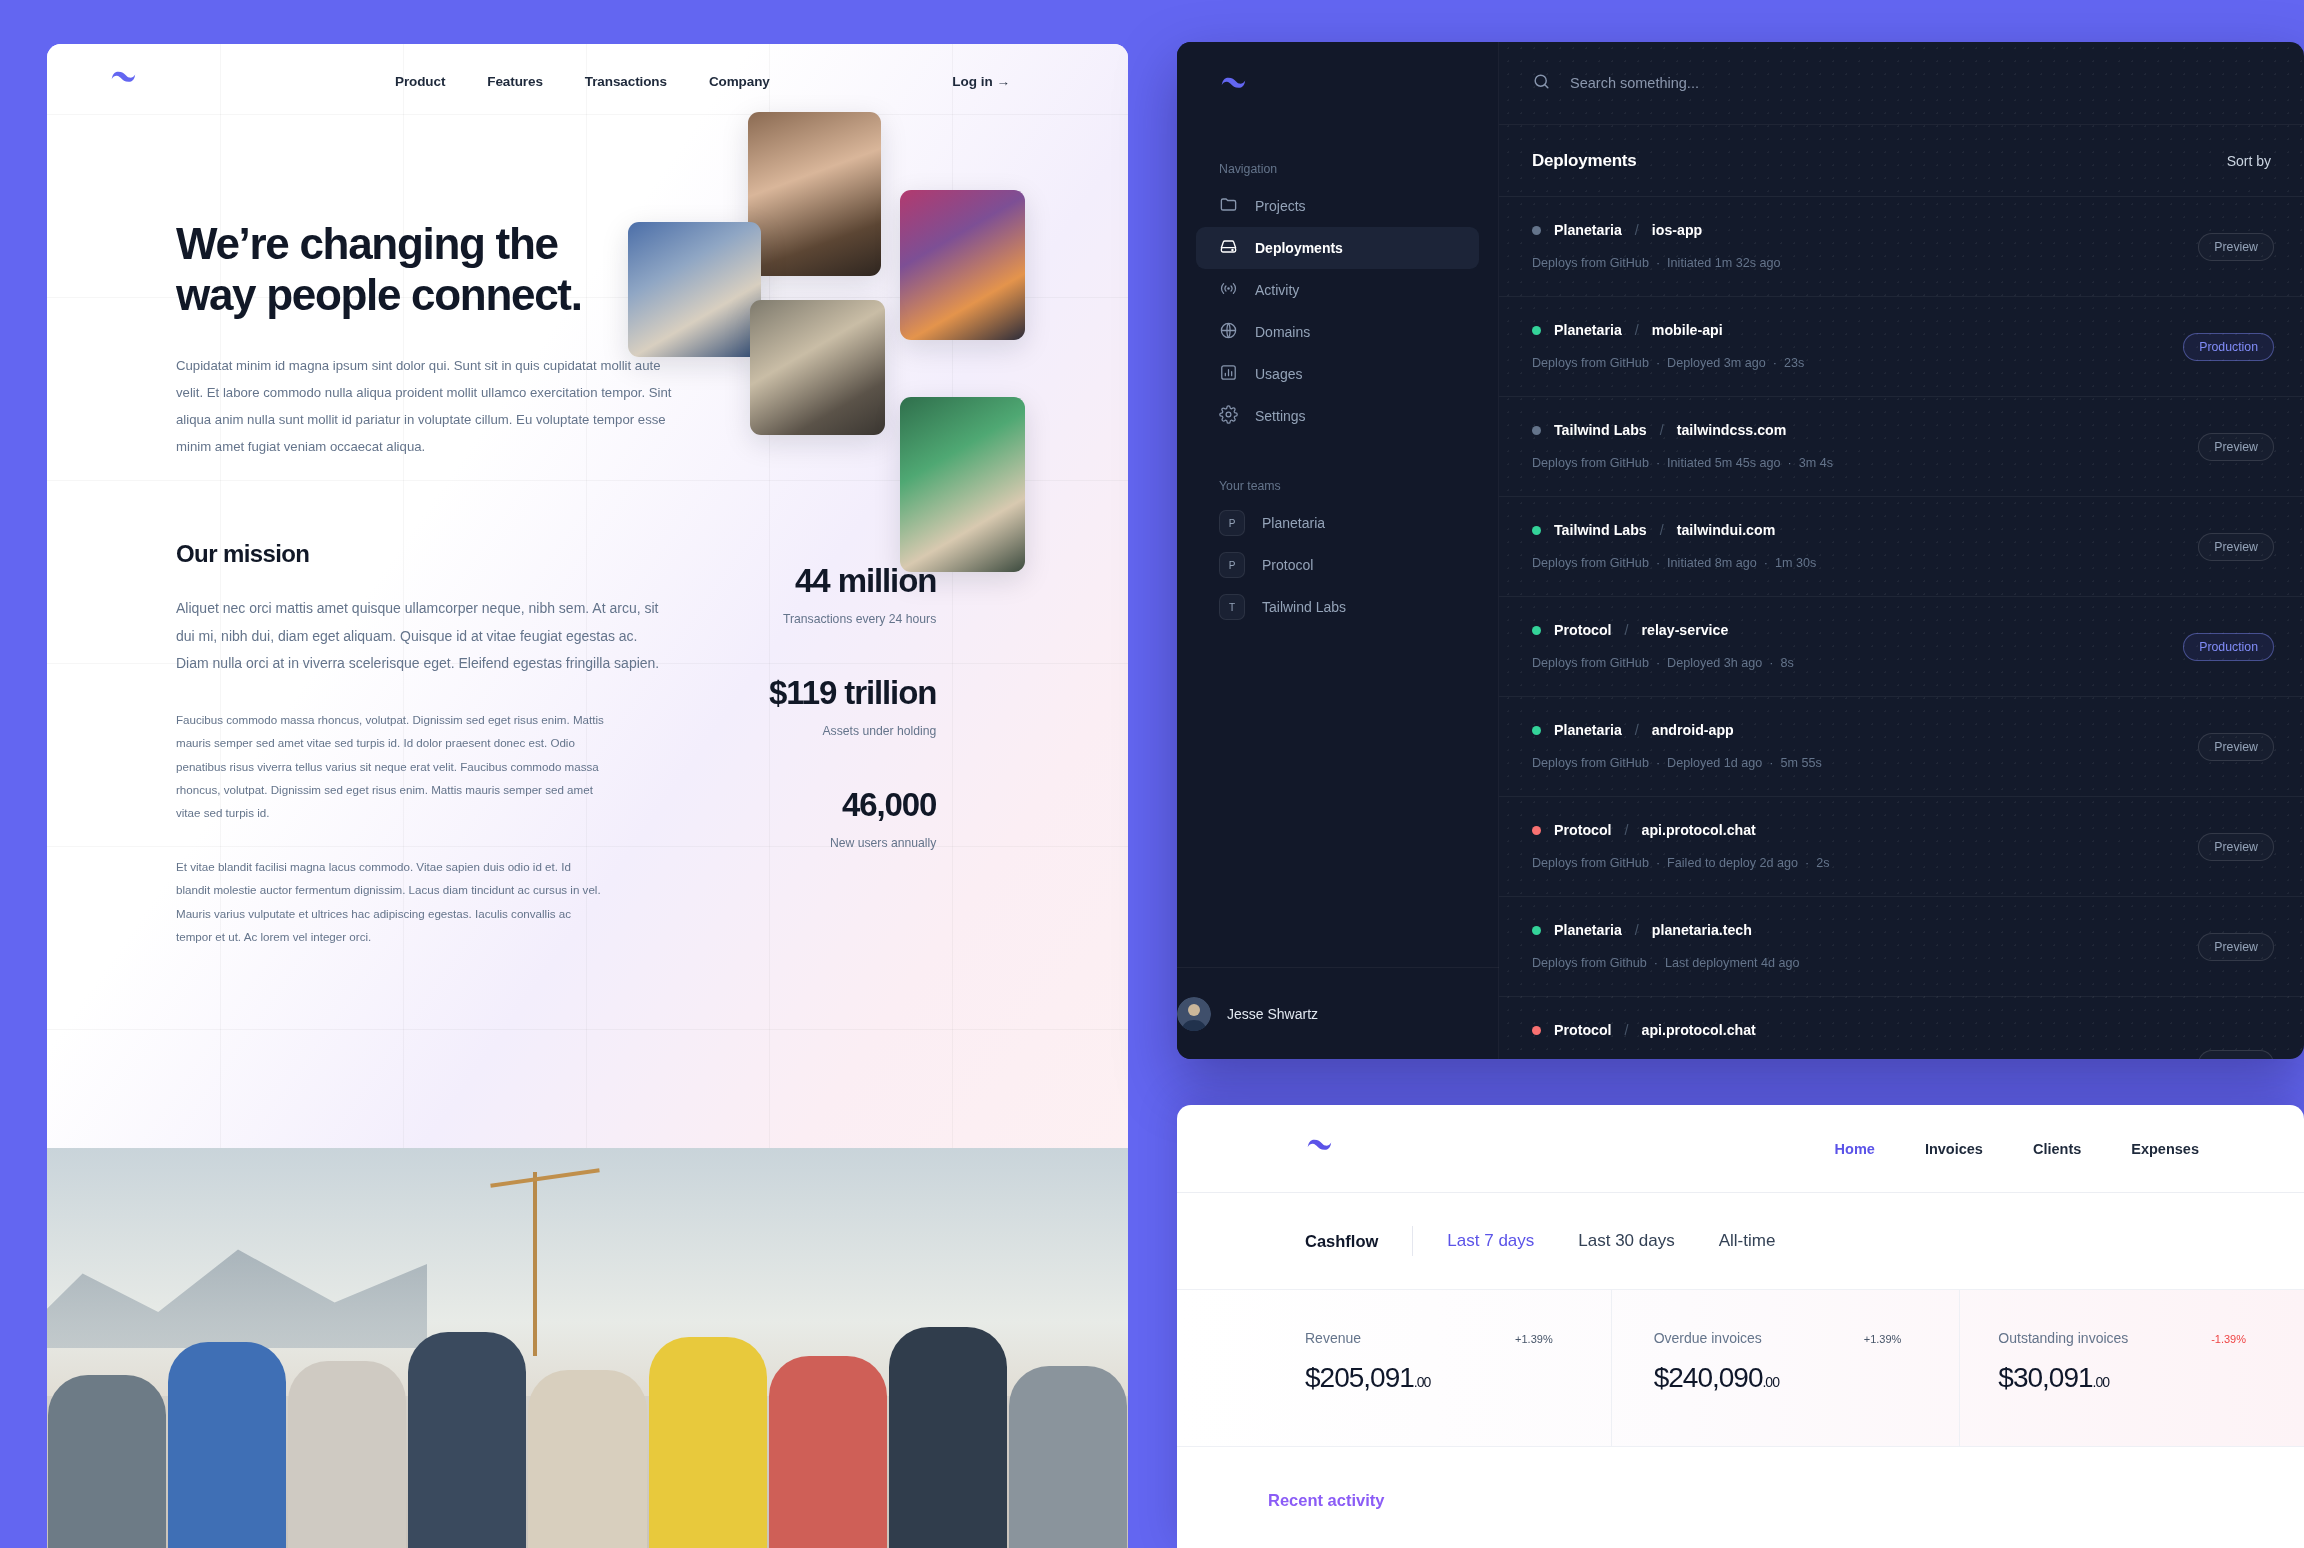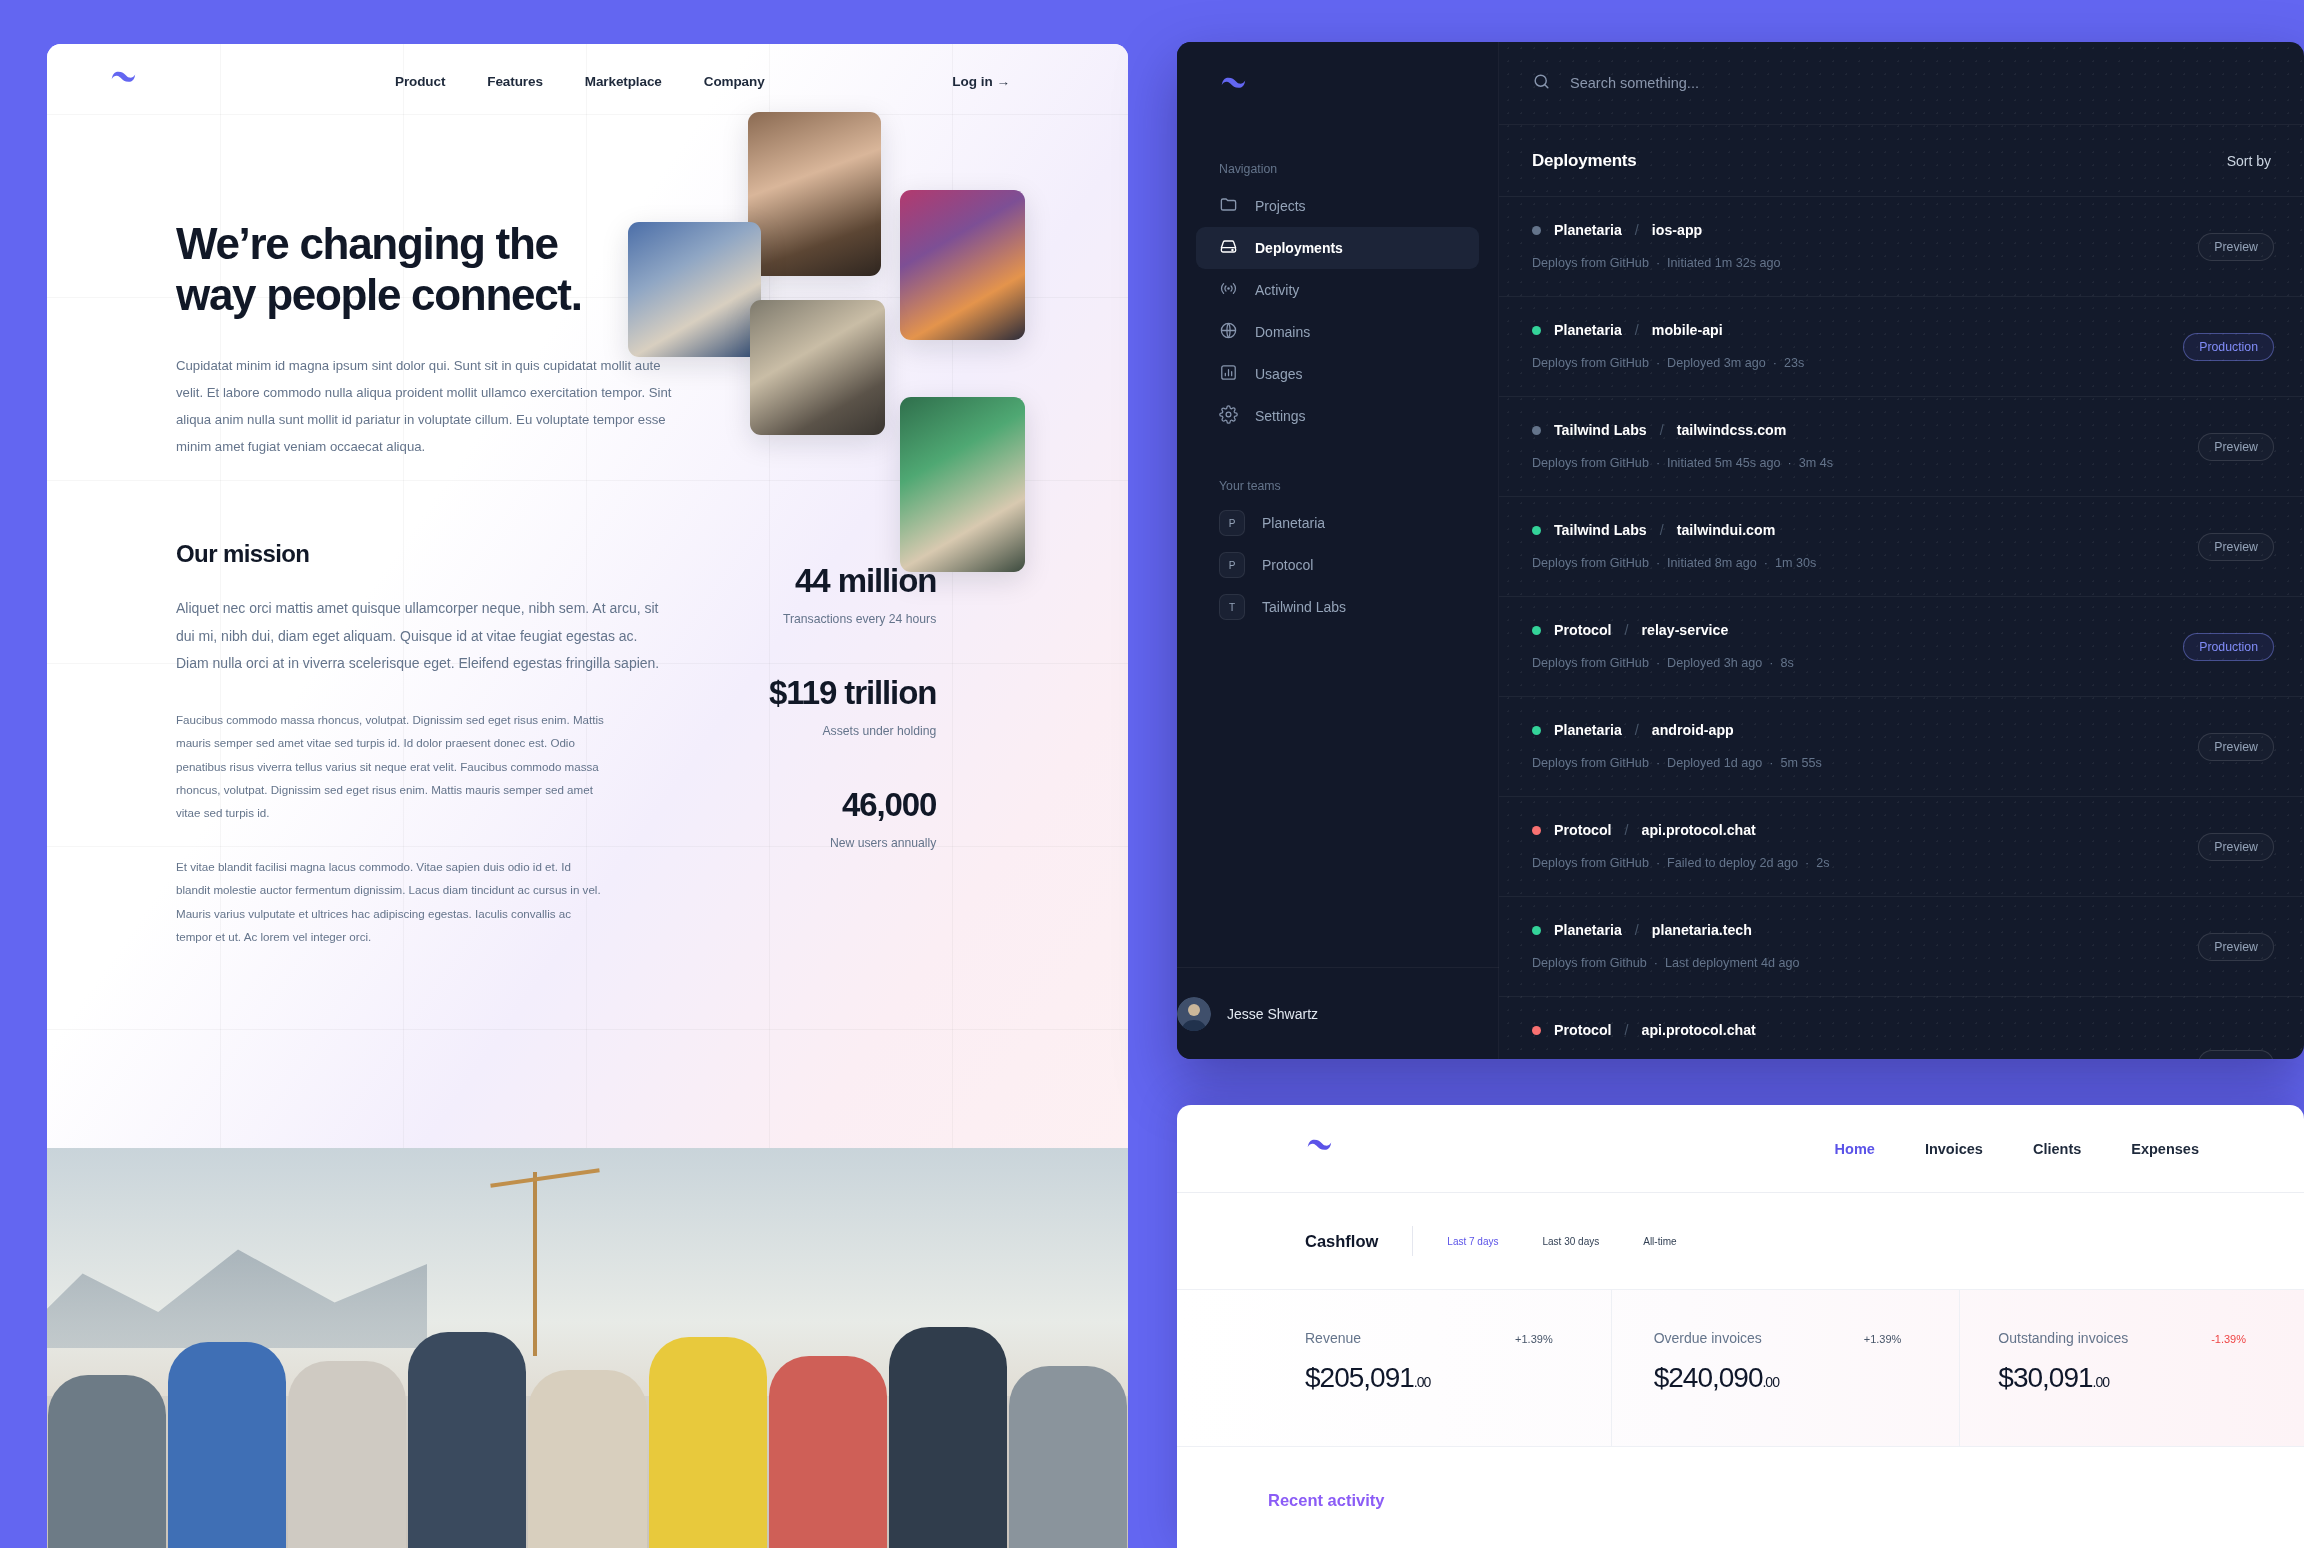--- a/index.html
+++ b/index.html
@@ -119,21 +119,21 @@
     box-shadow:0 -6px 40px rgba(20,12,60,.18);
   }
   .cash-nav { display:flex; align-items:center; height:88px; padding:0 0 0 128px;
     border-bottom:1px solid #eceef3; }
   .cash-links { display:flex; gap:50px; margin-left:auto; margin-right:105px; }
   .cash-links a { font-size:14.5px; font-weight:600; color:#1e293b; text-decoration:none;}
   .cash-links a.on { color:#5b53e8; }
   .cash-tabs { display:flex; align-items:center; gap:0; height:96px; padding-left:128px;}
   .cash-tabs h4 { font-size:16.5px; font-weight:700; color:#0f172a; padding-right:34px;
     border-right:1px solid #e5e7ef; height:30px; display:flex; align-items:center;}
-  .cash-tabs a { font-size:10px; color:#334155; text-decoration:none; padding:0 22px;}
+  .cash-tabs a { font-size:17px; color:#334155; text-decoration:none; padding:0 22px;}
   .cash-tabs a:first-of-type { color:#5b53e8; padding-left:34px;}
   .cash-kpis { display:flex; height:158px;
     background:linear-gradient(90deg,#ffffff 0%, #fdfbfd 45%, #fdf3f6 100%);
     border-top:1px solid #eef0f5; border-bottom:1px solid #eef0f5;}
   .kpi { flex:1; padding:40px 0 0 128px; border-right:1px solid #eef0f5; position:relative;}
   .kpi:nth-child(2) { padding-left:42px; }
   .kpi:nth-child(3) { padding-left:38px; border-right:none;}
   .kpi-top { display:flex; align-items:baseline; }
   .kpi-lab { font-size:14px; color:#64748b; }
   .kpi-delta { margin-left:auto; margin-right:58px; font-size:11px; color:#475569;}
@@ -153,21 +153,21 @@
       <span>
         <svg class="logo-mark" viewBox="0 0 40 26" fill="none">
           <path d="M11 2C6.5 2 4 5 3.2 10.7c2-3.1 4.4-4.3 7.1-3.6 1.55.4 2.66 1.5 3.88 2.75C16.2 11.9 18.5 14 23 14c4.5 0 7-3 7.8-8.7-2 3.1-4.4 4.3-7.1 3.6-1.55-.4-2.65-1.5-3.88-2.75C17.8 4.1 15.5 2 11 2Z" fill="#6366f1"></path>
           <path d="M3.2 12C-1.3 12 -3.8 15 -4.6 20.7c2-3.1 4.4-4.3 7.1-3.6" fill="none"></path>
           <path d="M11 12c-4.5 0-7 3-7.8 8.7 2-3.1 4.4-4.3 7.1-3.6 1.55.4 2.66 1.5 3.88 2.75C16.2 21.9 18.5 24 23 24c4.5 0 7-3 7.8-8.7-2 3.1-4.4 4.3-7.1 3.6-1.55-.4-2.65-1.5-3.88-2.75C17.8 14.1 15.5 12 11 12Z" fill="#6366f1" opacity="0"></path>
         </svg>
       </span>
       <nav class="m-nav-links">
         <a href="#">Product</a>
         <a href="#">Features</a>
-        <a href="#">Marketplace</a>
+        <a href="#">Transactions</a>
         <a href="#">Company</a>
       </nav>
       <a href="#" class="m-login">Log in →</a>
     </div>
 
     <div class="collage">
       <div class="ph" style="left:120px; top:0; width:133px; height:164px;">
         <div style="background:linear-gradient(160deg,#8a6a52,#d9b69a 40%,#5c4634 75%,#2f2620);"></div>
       </div>
       <div class="ph" style="left:0; top:110px; width:133px; height:135px;">

